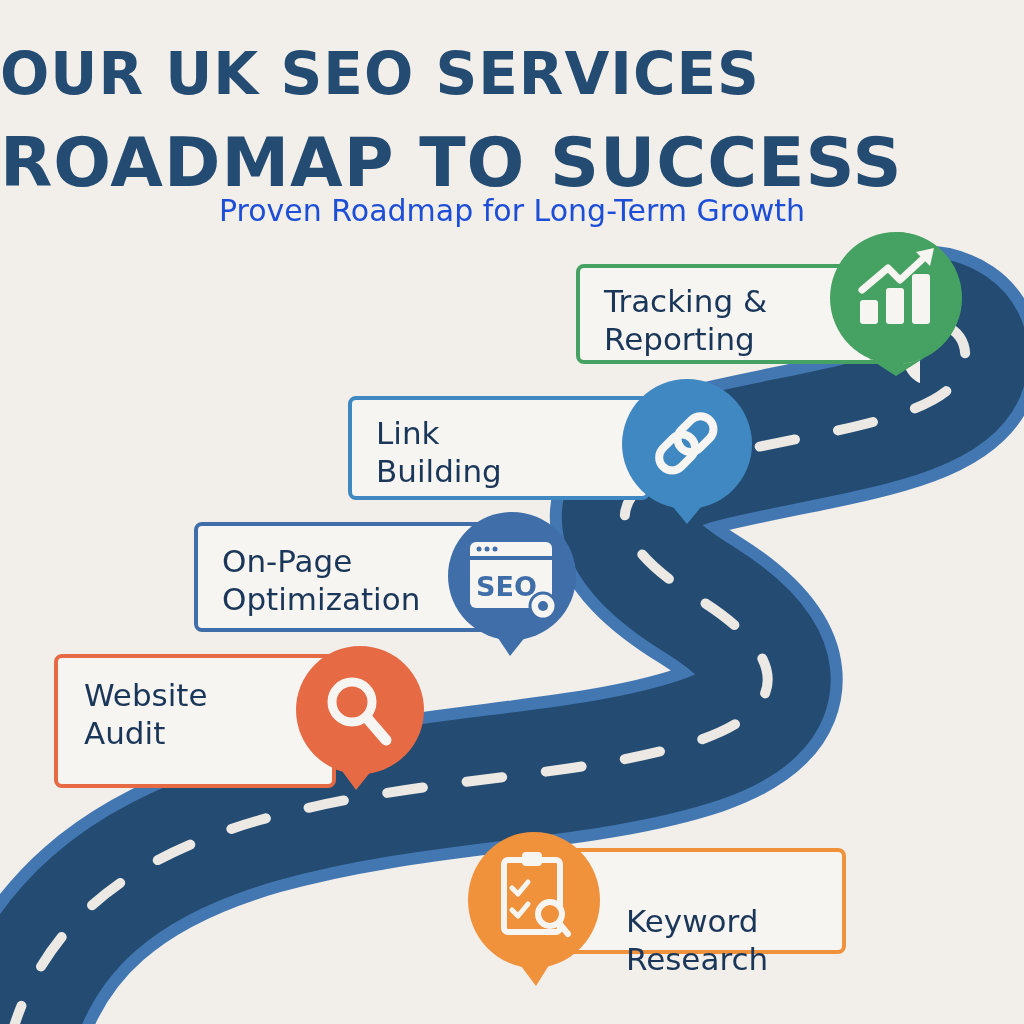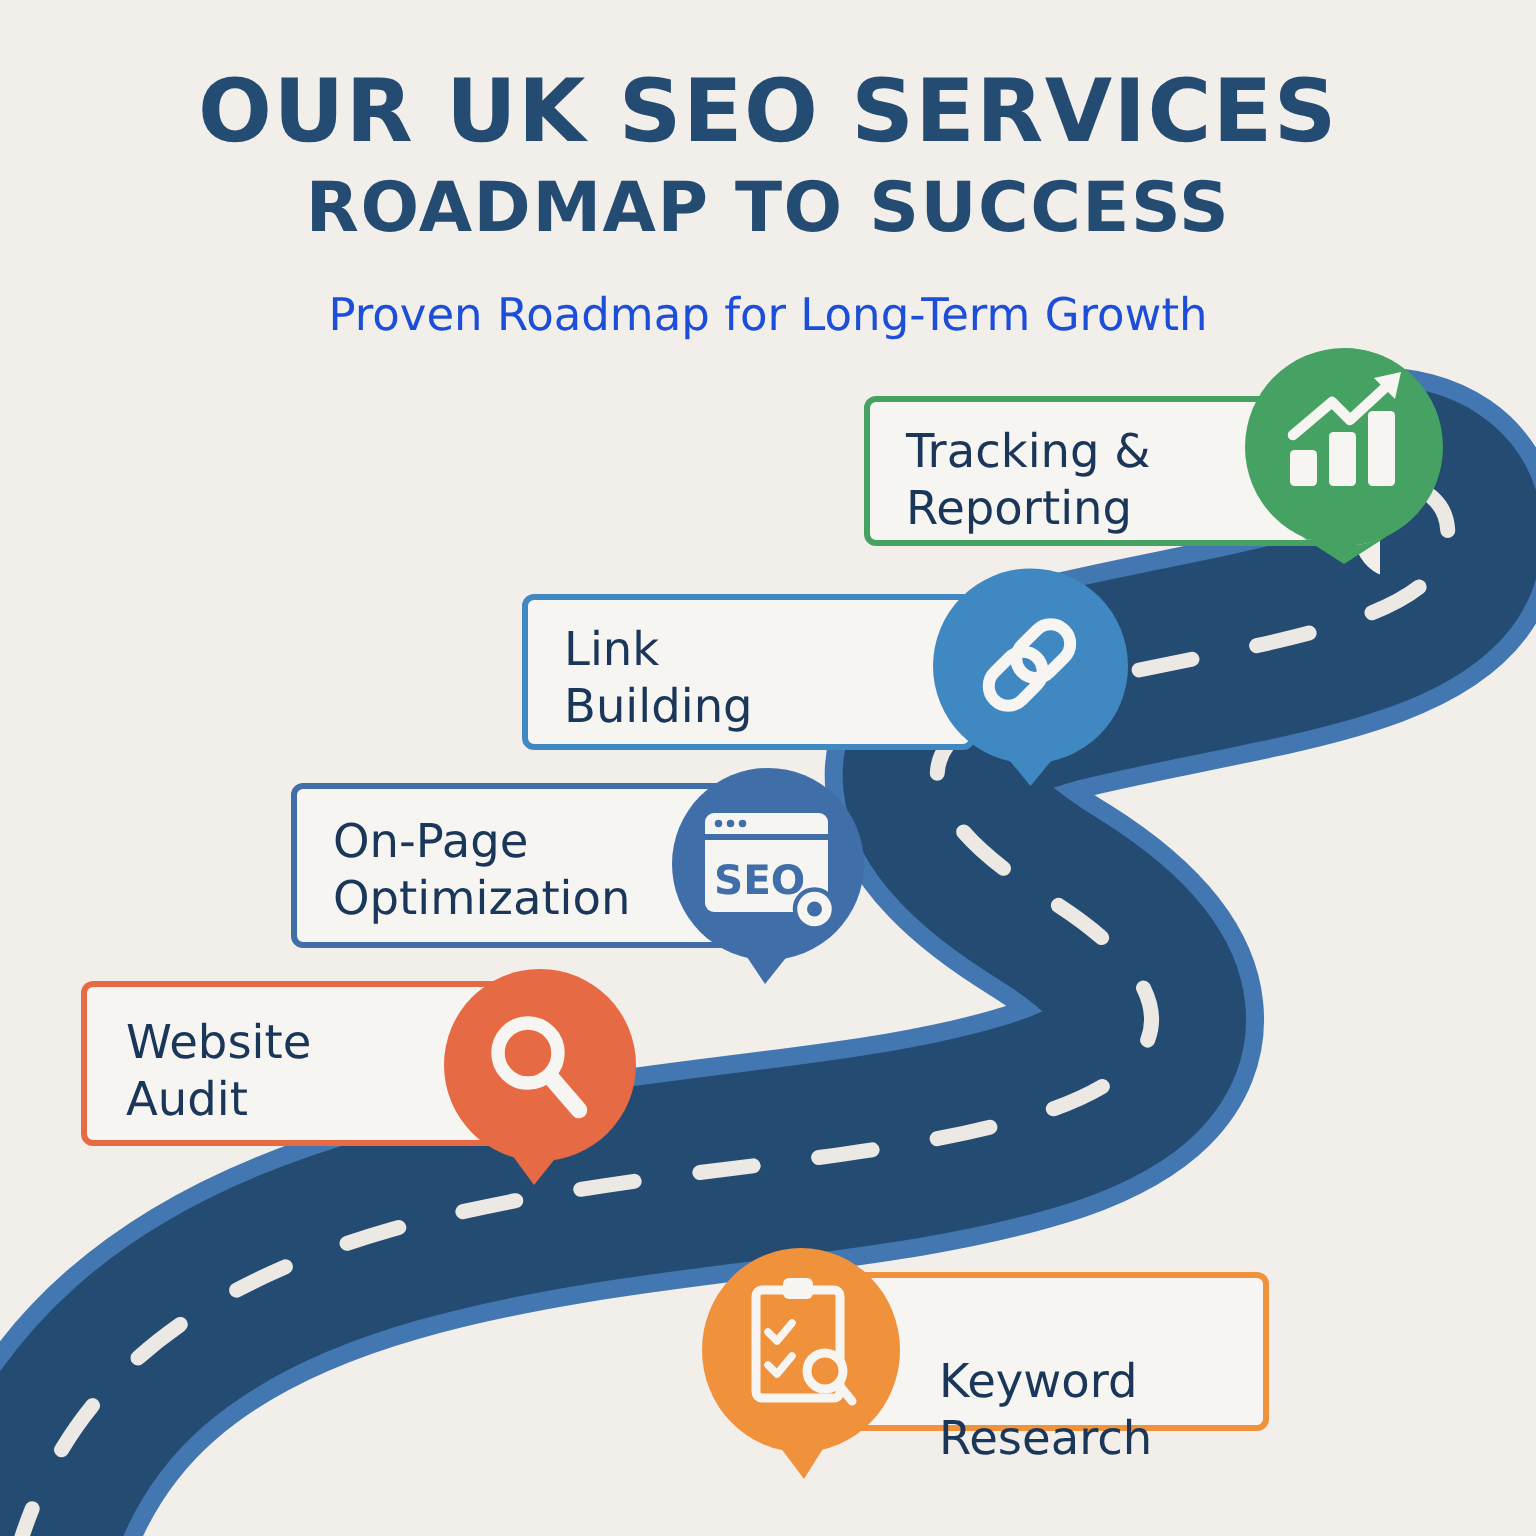--- a/index.html
+++ b/index.html
@@ -3,27 +3,27 @@
 <meta charset="utf-8">
 <style>
   html, body { margin: 0; padding: 0; }
   body {
     width: 1024px; height: 1024px; overflow: hidden;
     background: #f2efeb;
     font-family: "DejaVu Sans", sans-serif;
     position: relative;
   }
   .title {
-    position: absolute; left: 0; width: 1024px; text-align: center;
+    position: absolute; left: 0; width: 1024px; 
     color: #244c72; font-weight: bold; margin: 0;
     font-family: "DejaVu Sans", sans-serif;
     letter-spacing: 1px;
   }
   .t1 { top: 36px; font-size: 58px; line-height: 76px; }
-  .t2 { top: 98px; font-size: 46px; line-height: 80px; }
+  .t2 { top: 123px; font-size: 68px; line-height: 80px; }
   .subtitle {
     position: absolute; top: 193px; left: 0; width: 1024px; text-align: center;
     color: #1d4ed8; font-size: 30px; font-family: "DejaVu Sans", sans-serif;
   }
   svg.road { position: absolute; left: 0; top: 0; }
   .card {
     position: absolute; background: #f7f5f2; border-radius: 8px;
     border: 4px solid; box-sizing: border-box;
   }
   .card-label {
@@ -82,21 +82,21 @@
   <rect x="24" y="32" width="82" height="66" rx="6" fill="#f7f5f2"></rect>
   <rect x="24" y="46" width="82" height="4" fill="#3f6ea8"></rect>
   <circle cx="33" cy="39" r="2.5" fill="#3f6ea8"></circle>
   <circle cx="41" cy="39" r="2.5" fill="#3f6ea8"></circle>
   <circle cx="49" cy="39" r="2.5" fill="#3f6ea8"></circle>
   <text x="30" y="86" font-family="DejaVu Sans, sans-serif" font-weight="bold" font-size="27" fill="#3f6ea8">SEO</text>
   <circle cx="97" cy="96" r="13" fill="#f7f5f2" stroke="#3f6ea8" stroke-width="3"></circle>
   <circle cx="97" cy="96" r="5" fill="#3f6ea8"></circle>
 </svg>
 
-<div class="card" style="left:54px; top:654px; width:282px; height:110px; border-color:#e66a44;">
+<div class="card" style="left:54px; top:654px; width:282px; height:134px; border-color:#e66a44;">
   <div class="card-label" style="left:26px; top:18px;">Website
 Audit</div>
 </div>
 <svg class="pin" style="left:294px; top:644px;" width="132" height="148" viewBox="0 0 132 148">
   <circle cx="66" cy="66" r="64" fill="#e66a44"></circle>
   <polygon points="40,116 86,116 62,146" fill="#e66a44"></polygon>
   <circle cx="58" cy="58" r="20" fill="none" stroke="#f7f5f2" stroke-width="9"></circle>
   <line x1="73" y1="74" x2="92" y2="96" stroke="#f7f5f2" stroke-width="11" stroke-linecap="round"></line>
 </svg>
 

